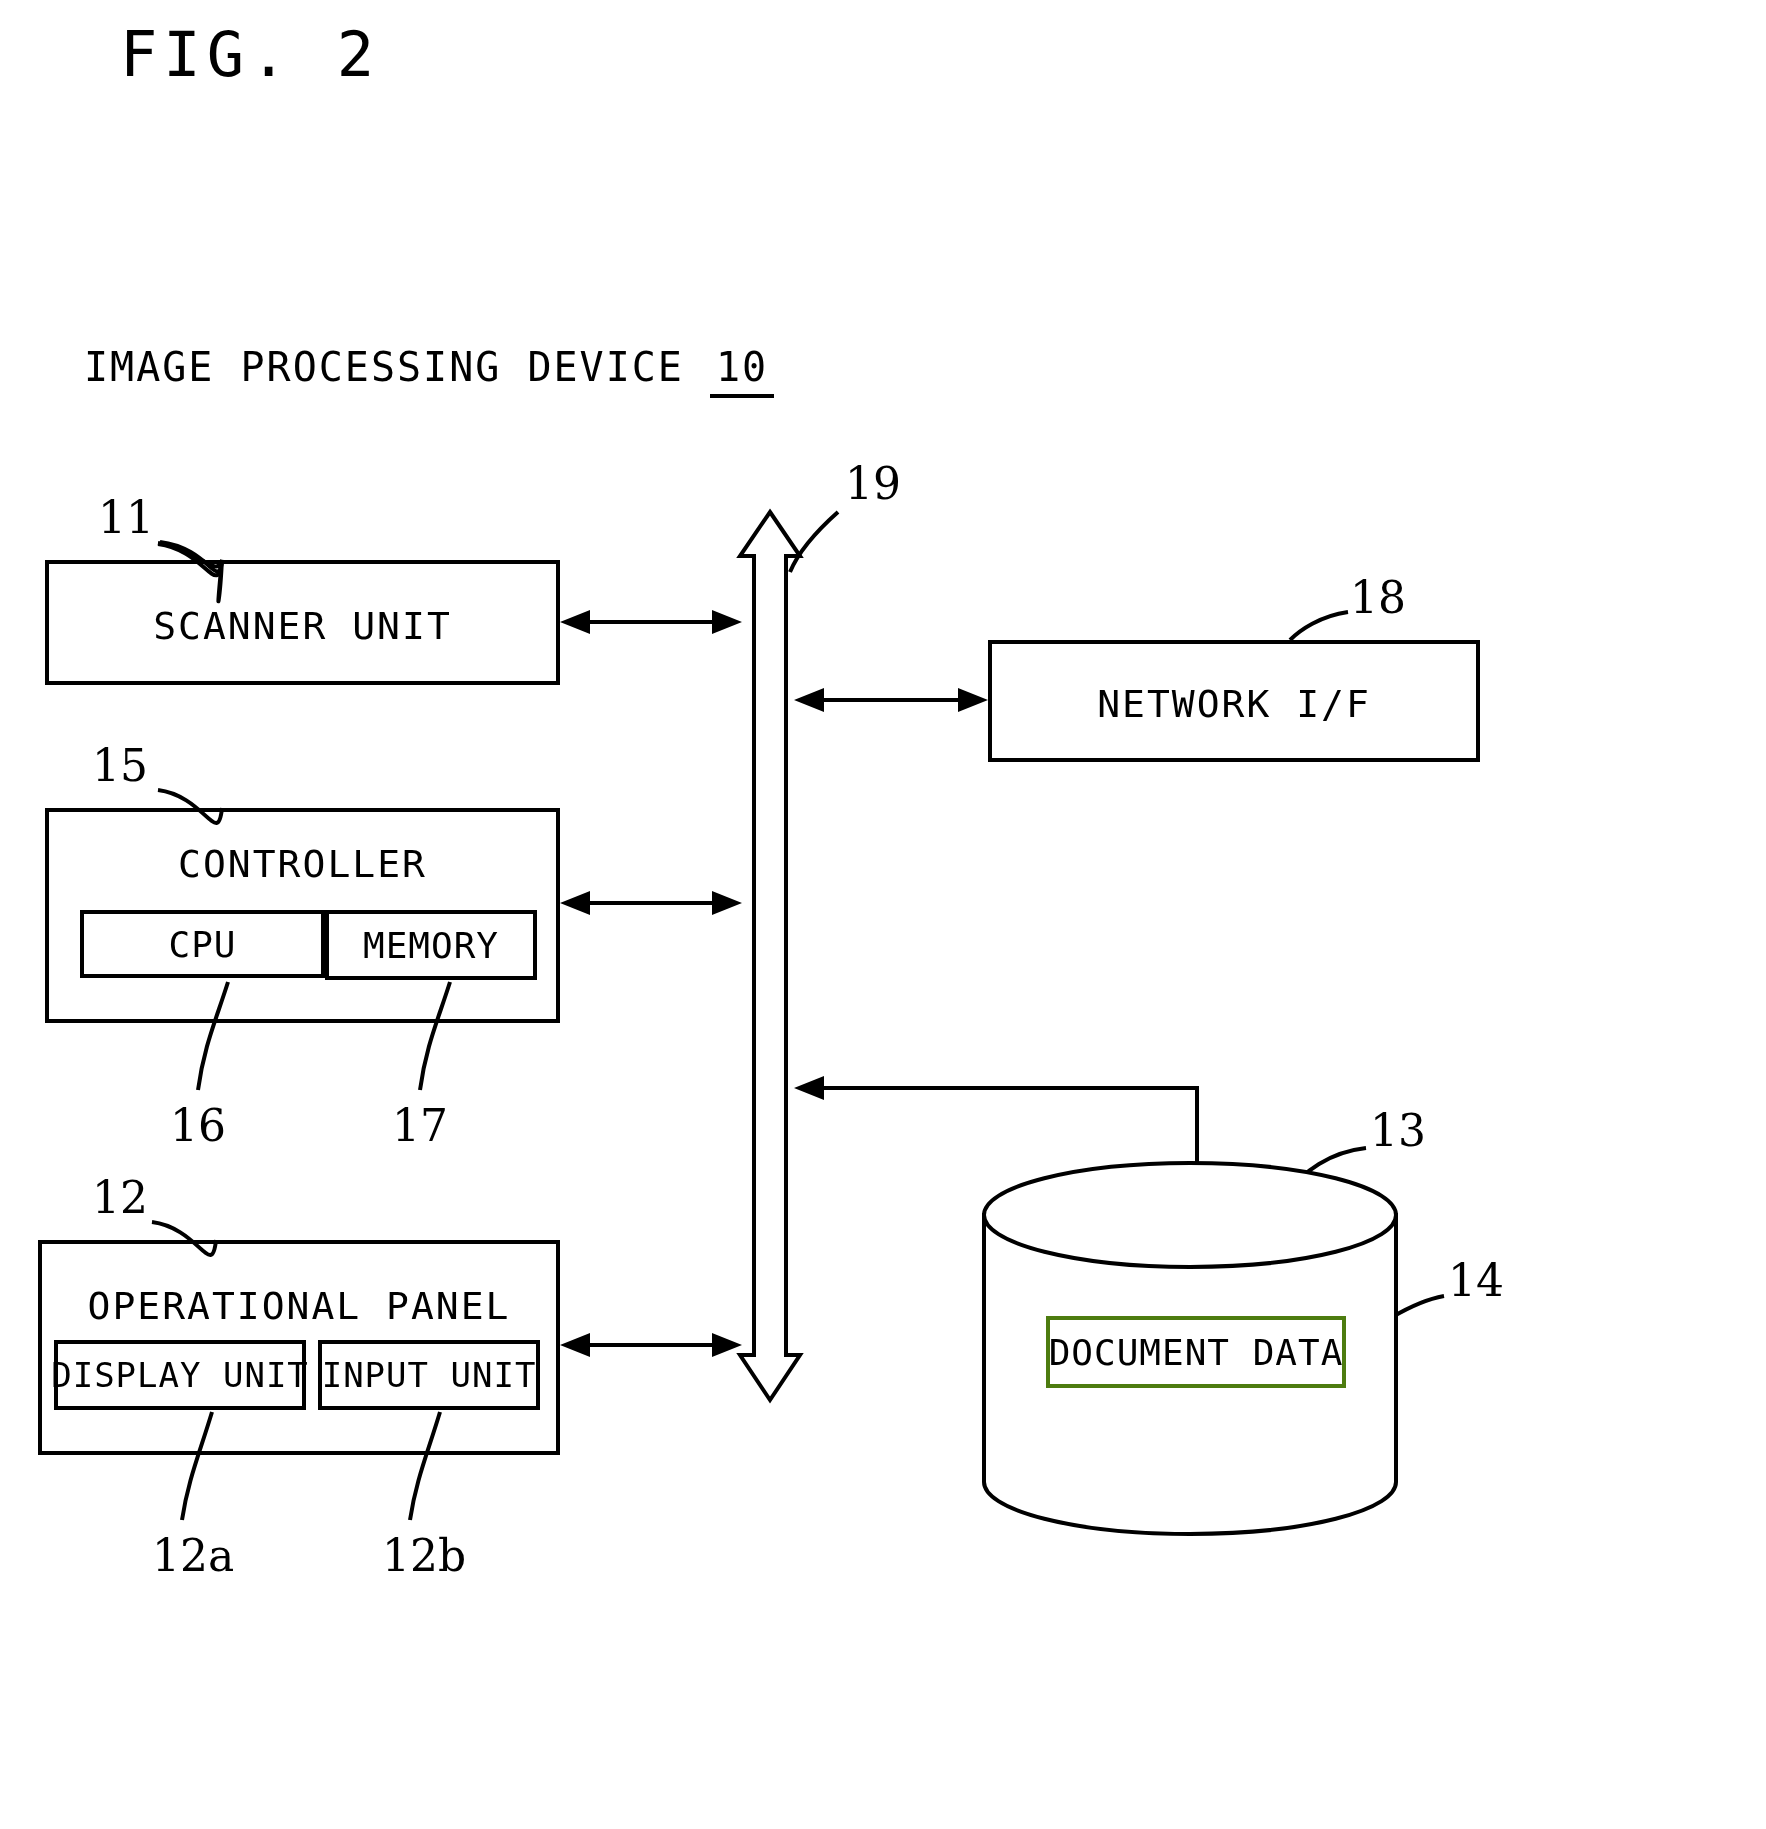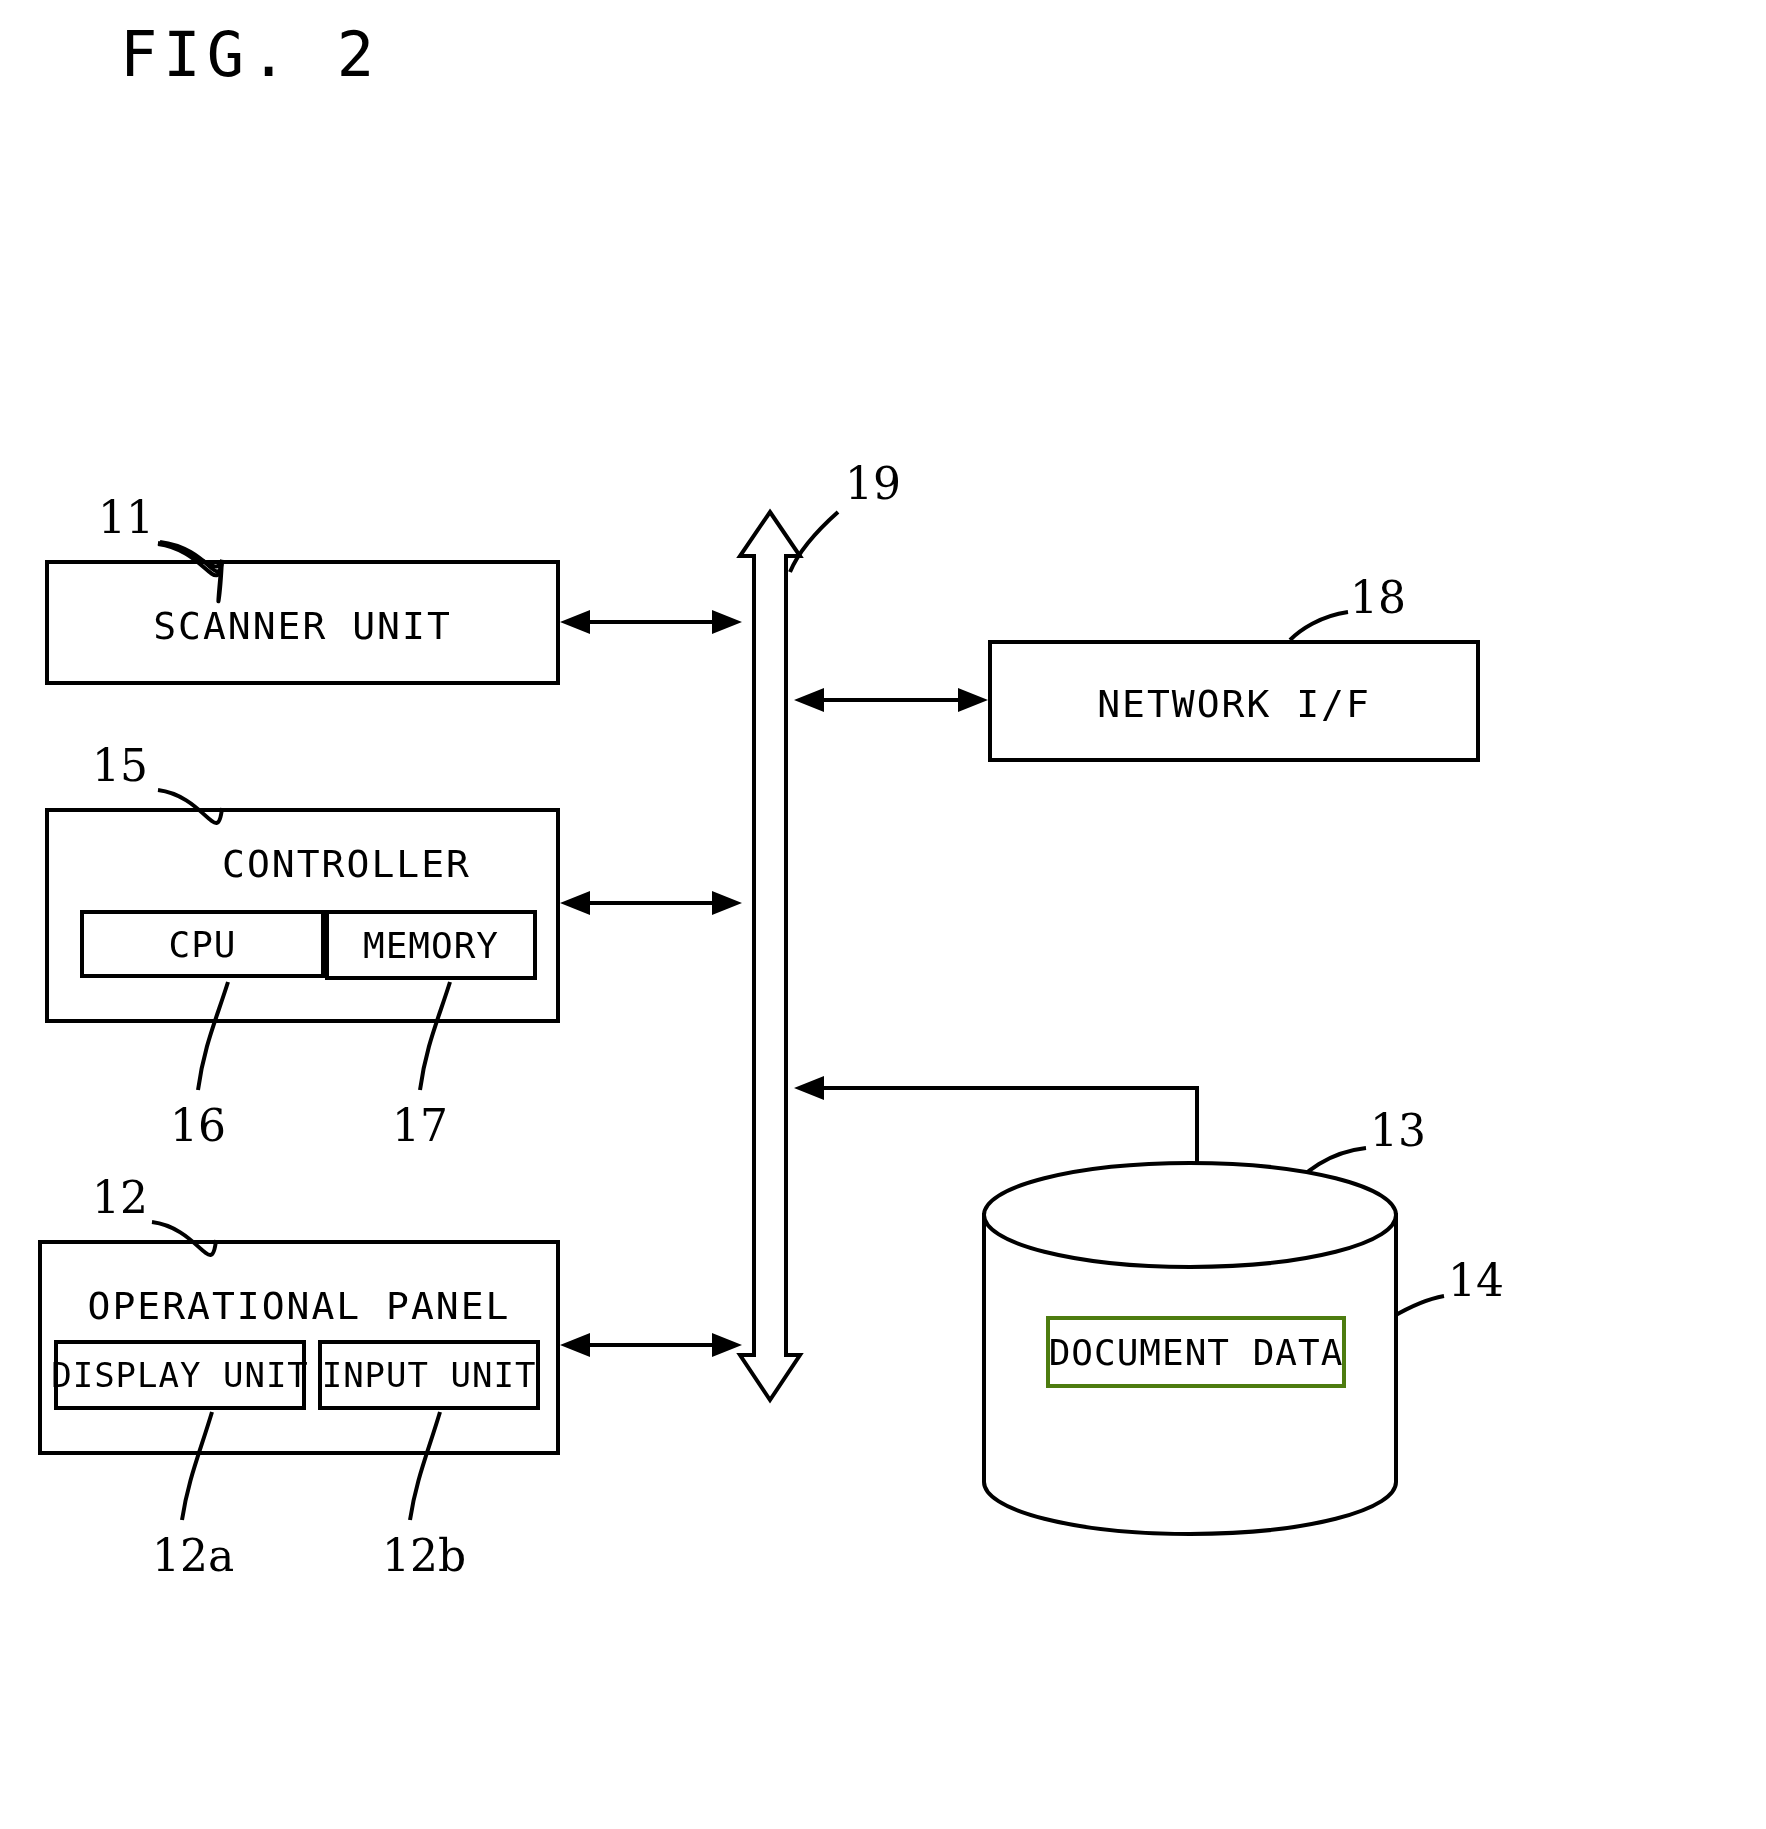--- a/index.html
+++ b/index.html
@@ -97,28 +97,31 @@
     z-index: 3;
   }
 </style>
 </head>
 <body>
 
 <div id="figure">
 
   <div class="fig-title">FIG. 2</div>
 
+  <div class="device-title">
+    <span>IMAGE PROCESSING DEVICE</span><span class="ref">10</span>
+  </div>
 
   <div class="box" style="left:45px; top:560px; width:515px; height:125px;">
     <div class="box-label" style="top:40px;">SCANNER UNIT</div>
   </div>
   <div class="refnum" style="left:98px; top:492px;">11</div>
 
   <div class="box" style="left:45px; top:808px; width:515px; height:215px;">
-    <div class="box-label" style="top:30px;padding-left:44px;">CONTROLLER</div>
+    <div class="box-label" style="top:30px;">CONTROLLER</div>
   </div>
   <div class="refnum" style="left:92px; top:740px;">15</div>
 
   <div class="subbox" style="left:80px; top:910px; width:245px; height:68px;">CPU</div>
   <div class="subbox" style="left:325px; top:910px; width:212px; height:70px;">MEMORY</div>
 
   <div class="refnum" style="left:170px; top:1100px;">16</div>
   <div class="refnum" style="left:392px; top:1100px;">17</div>
 
   <div class="box" style="left:38px; top:1240px; width:522px; height:215px;">

